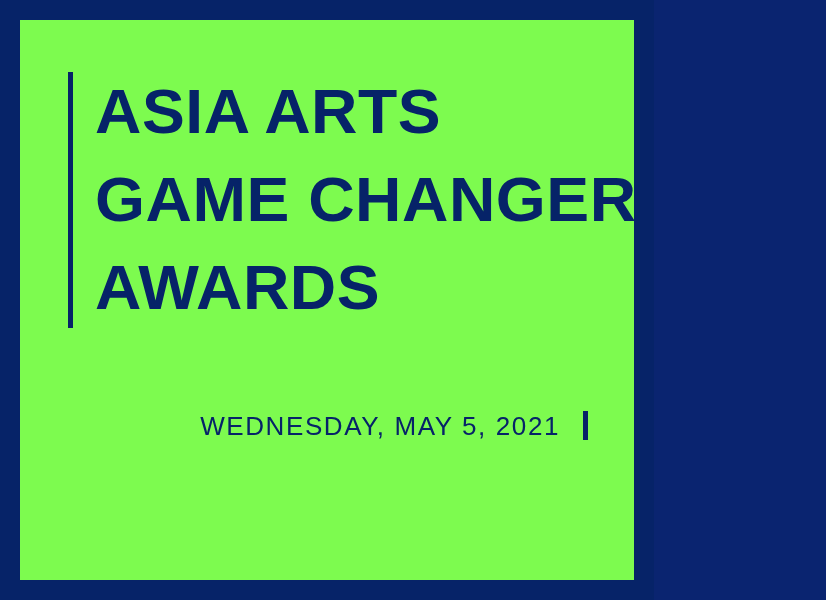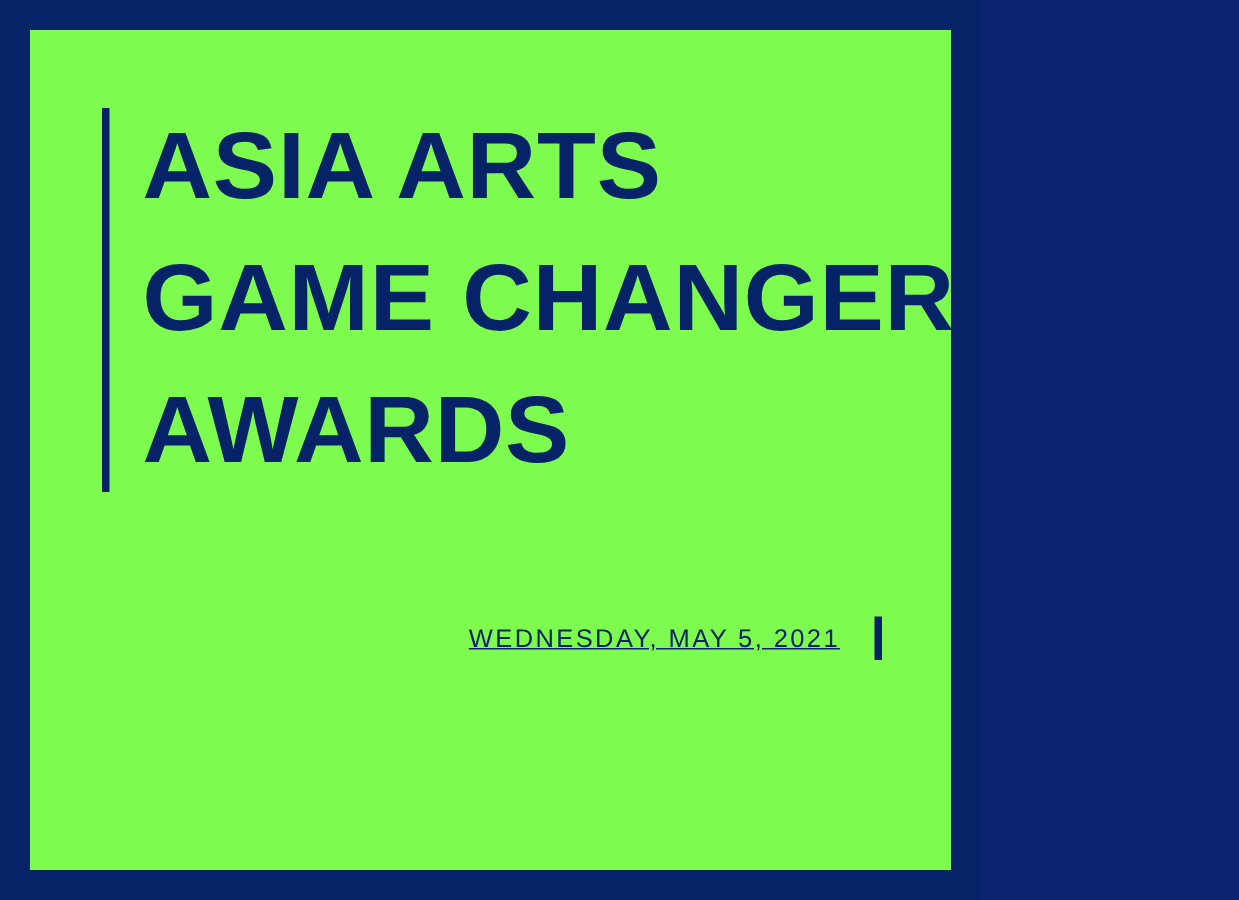--- a/index.html
+++ b/index.html
@@ -88,26 +88,25 @@
     font-size: 29px;
     letter-spacing: 3.0px;
     line-height: 44px;
     white-space: nowrap;
     text-transform: uppercase;
   }
 
   .gala-date {
     color: #062368;
     font-weight: normal;
-    font-size: 17px;
+    font-size: 26px;
     letter-spacing: 1.6px;
     line-height: 42px;
     white-space: nowrap;
     text-transform: uppercase;
-    text-decoration: underline;
   }
 
   .gala-rule {
     width: 5px;
     background: #062368;
     flex: 0 0 auto;
     margin-top: 6px;
     margin-bottom: 7px;
   }
 </style>

